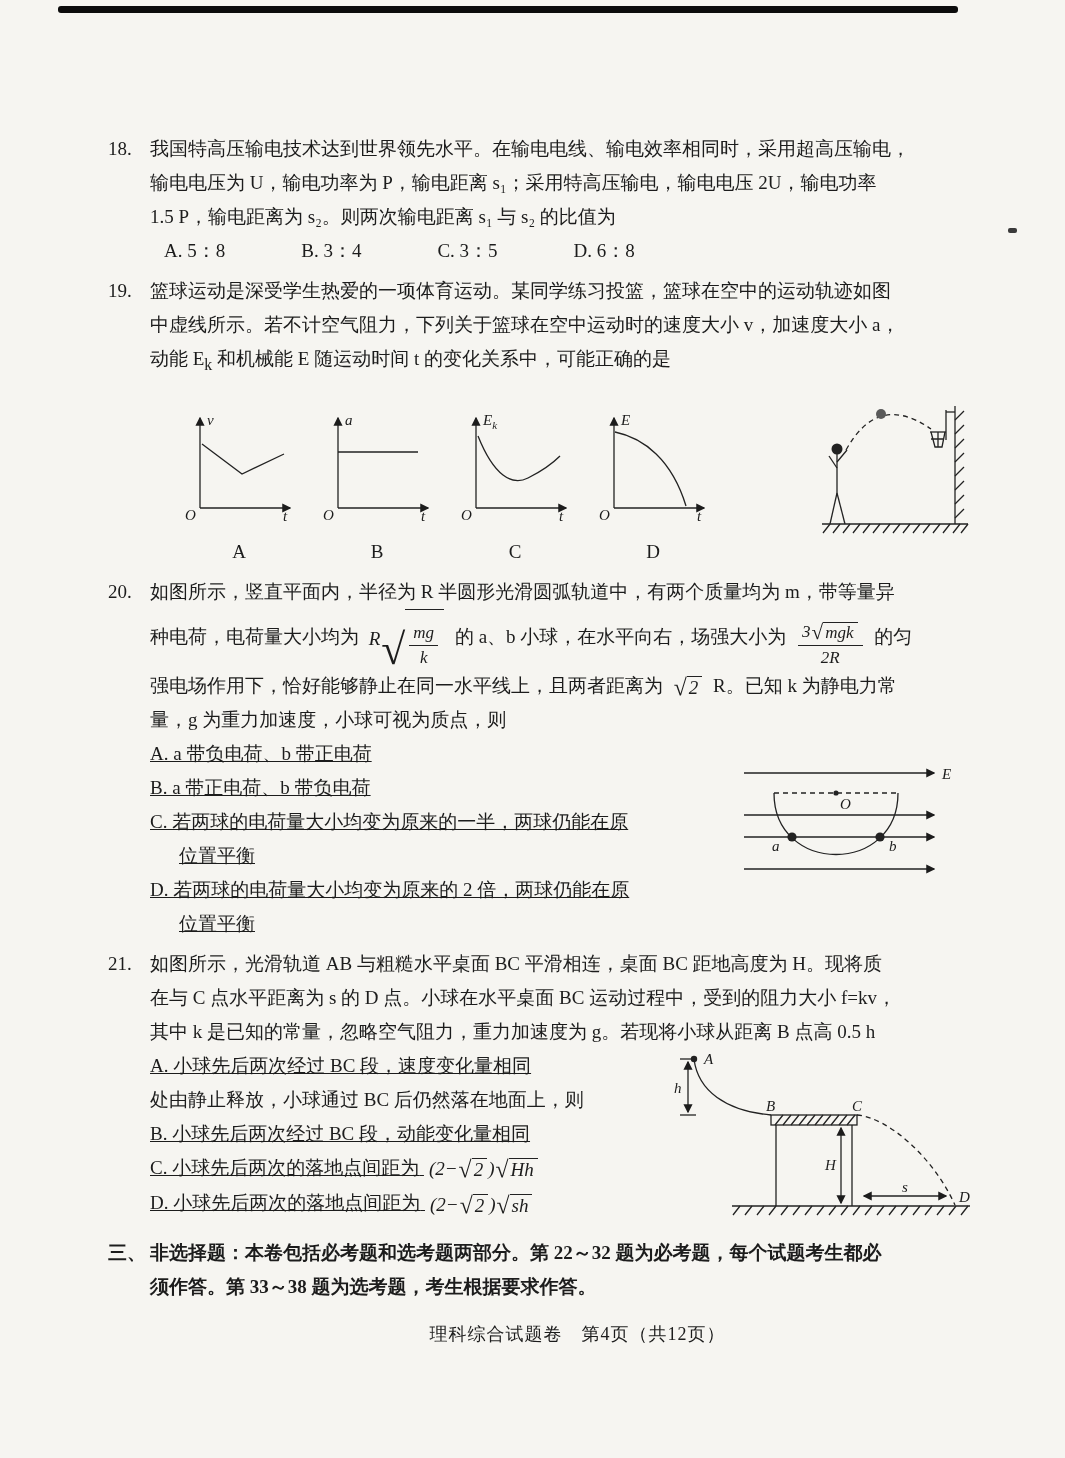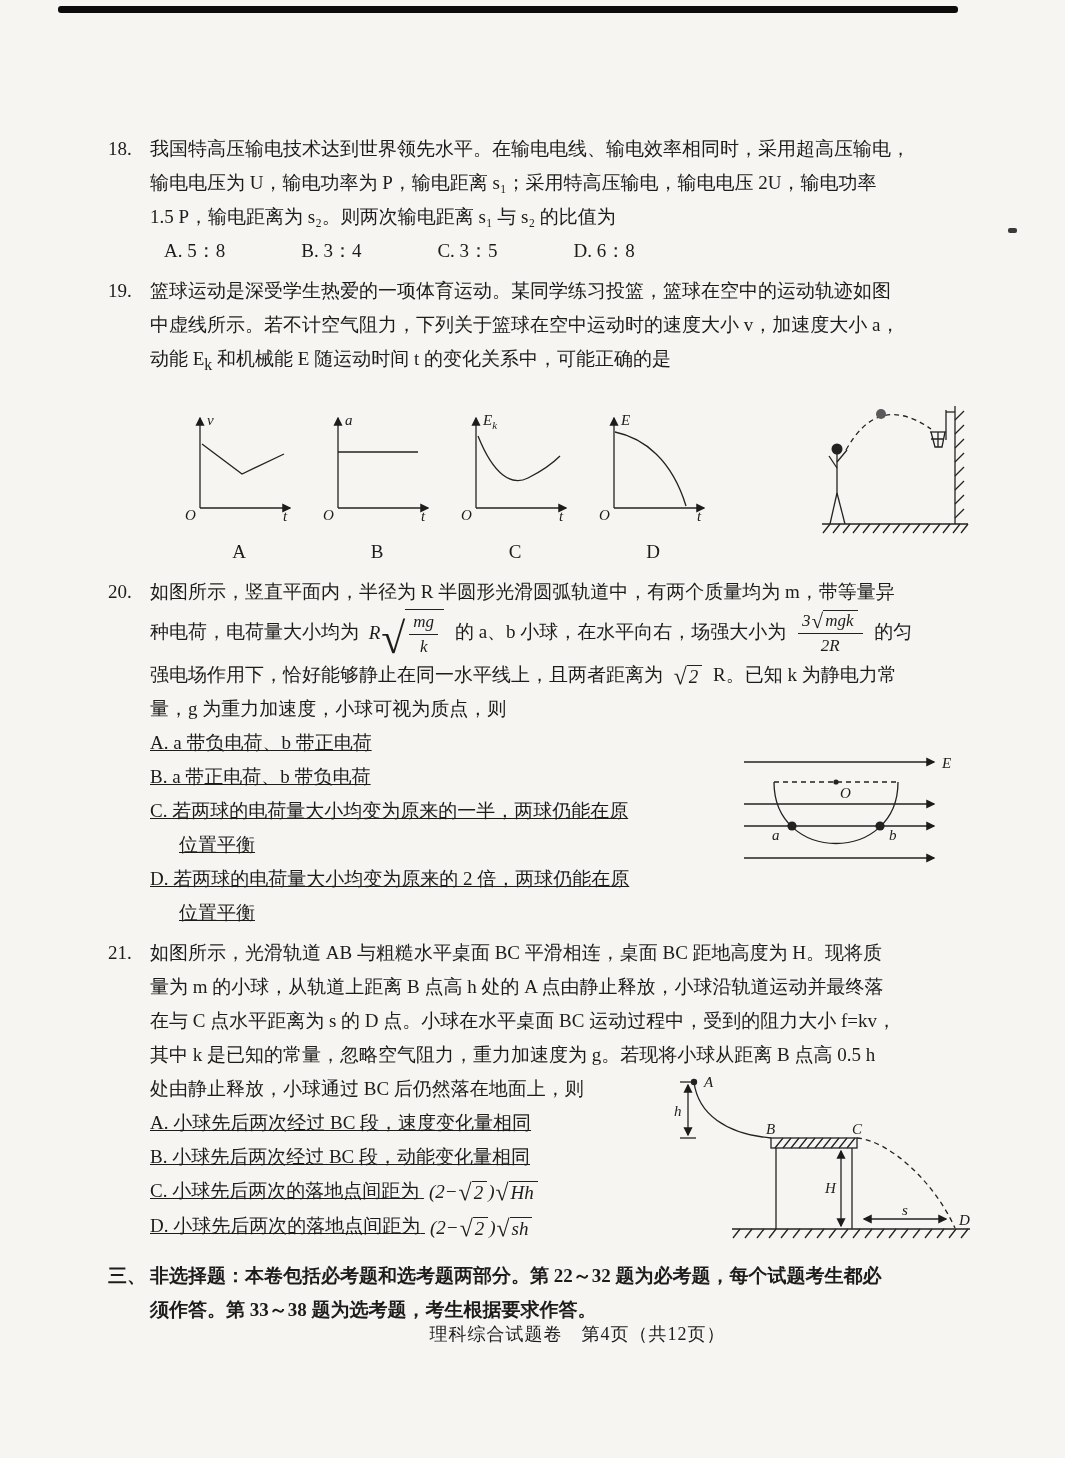--- a/index.html
+++ b/index.html
@@ -23,21 +23,21 @@
 
   .opts-row { display:flex; gap:76px; padding-left:14px; white-space:nowrap; }
 
   
   .mrow { display:inline-flex; align-items:center; margin:0 5px; font-style:italic; vertical-align:middle; }
   .sqrt { display:inline-flex; align-items:flex-end; margin:0 1px; }
   .rsign { line-height:1; font-size:1.25em; transform:translateY(1px); }
   .sqrt.tall .rsign { font-size:2.3em; transform:translateY(3px); }
   .rbody { border-top:1.5px solid #222; padding:1px 4px 0 2px; line-height:1.1; }
   .frac { display:inline-flex; flex-direction:column; align-items:stretch; text-align:center; font-size:17px; line-height:1.2; margin:0 2px; }
-  .fnum { border-bottom:1.5px solid #222; padding:0 4px 2px; display:inline-flex; align-items:flex-end; justify-content:center; }
+  .fnum { border-bottom:1.5px solid #222; padding:0 4px 2px; display:inline-flex; align-items:flex-end; justify-content:center;margin-top:12px; }
   .fden { padding-top:2px; }
 
   
   .graphs-row { display:flex; align-items:flex-end; gap:16px; padding:10px 0 0 28px; }
   .graph { text-align:center; }
   .glabel { margin-top:2px; font-size:19px; }
   .bball { margin-left:auto; margin-bottom:16px; }
 
   svg { overflow:visible; }
   svg text { font-family:"Liberation Serif","DejaVu Serif",serif; font-style:italic; font-size:15px; fill:#1c1c1c; }
@@ -245,27 +245,26 @@
             </svg>
           </div>
         </div>
       </div>
     </div>
 
     <div class="q">
       <div class="qnum">21.</div>
       <div class="qbody">
         <div class="line">如图所示，光滑轨道 AB 与粗糙水平桌面 BC 平滑相连，桌面 BC 距地高度为 H。现将质</div>
-        <div class="line">量为 m 的小球，从轨道上距离 B 点高 h 处的 A 点由静止释放，小球沿轨道运动并最终落</div>
         <div class="line">在与 C 点水平距离为 s 的 D 点。小球在水平桌面 BC 运动过程中，受到的阻力大小 f=kv，</div>
         <div class="line">其中 k 是已知的常量，忽略空气阻力，重力加速度为 g。若现将小球从距离 B 点高 0.5 h</div>
 
         <div class="q21wrap">
+          <div class="line opt">A. 小球先后两次经过 BC 段，速度变化量相同</div>
           <div class="line">处由静止释放，小球通过 BC 后仍然落在地面上，则</div>
-          <div class="line opt">A. 小球先后两次经过 BC 段，速度变化量相同</div>
           <div class="line opt">B. 小球先后两次经过 BC 段，动能变化量相同</div>
           <div class="line opt">
             <span>C. 小球先后两次的落地点间距为</span>
             <span class="mrow">
                 <span>(2−</span>
                 <span class="sqrt">
                   <span class="rsign">√</span>
                   <span class="rbody">2</span>
                 </span>
                 <span>)</span>

